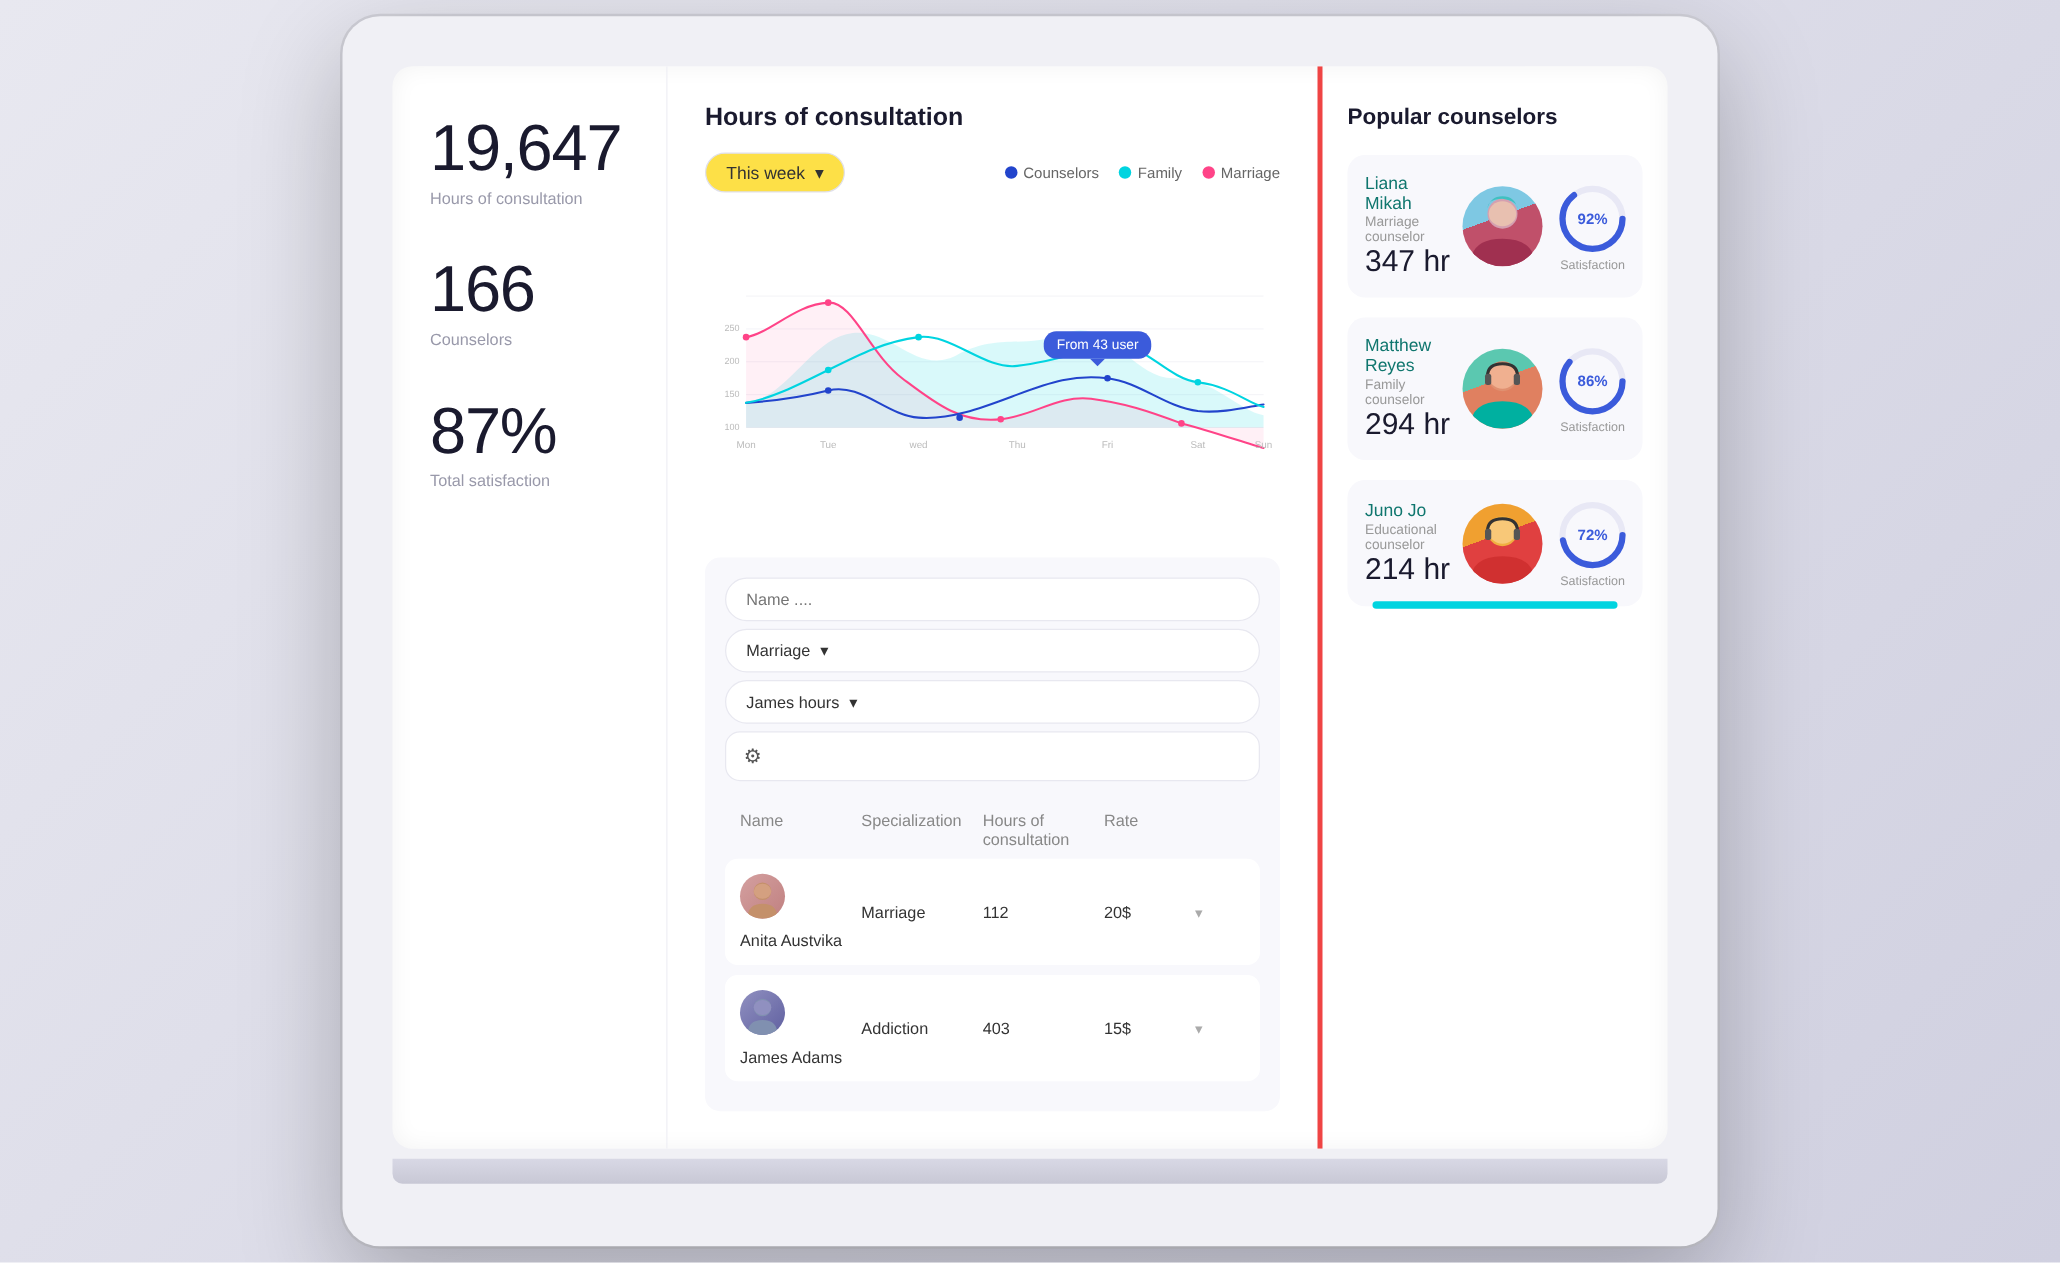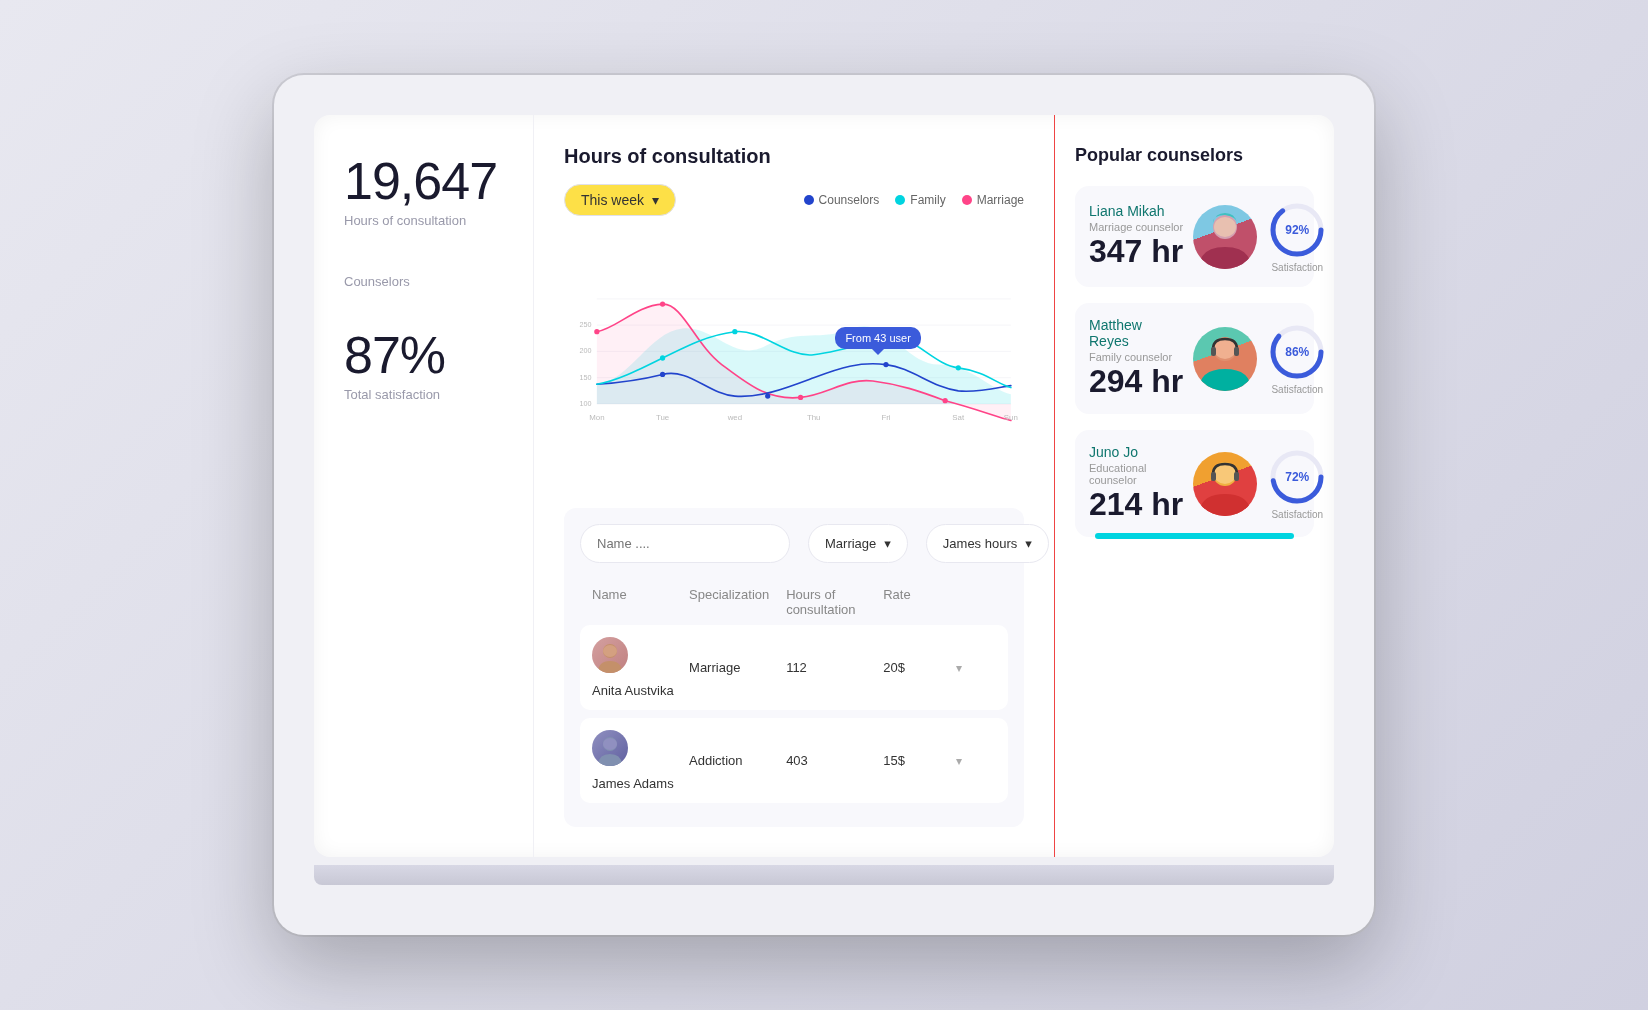--- a/index.html
+++ b/index.html
@@ -134,22 +134,23 @@
       border-bottom: none;
     }
     
     .table-section {
       background: #f8f8fc;
       border-radius: 12px;
       padding: 16px;
     }
     .table-filters {
       display: flex;
-      gap: 18px;
+      gap: 6px;
       margin-bottom: 16px;
+      flex-direction: column;
     }
     .filter-input {
       flex: 1;
       border: 1.5px solid #e8e8f0;
       border-radius: 20px;
       padding: 9px 16px;
       font-size: 13px;
       color: #999;
       background: #fff;
       outline: none;
@@ -224,21 +225,21 @@
     }
     .chevron-down {
       color: #aaa;
       font-size: 12px;
     }
     
     .right-panel {
       width: 280px;
       min-width: 280px;
       padding: 30px 20px;
-      border-left: 1px solid #ef4444;
+      border-left: 4px solid #ef4444;
       display: flex;
       flex-direction: column;
       gap: 16px;
     }
     .right-title {
       font-size: 18px;
       font-weight: 600;
       color: #1a1a2e;
       margin-bottom: 4px;
     }
@@ -255,22 +256,22 @@
       font-size: 14px;
       font-weight: 400;
       color: #0f766e;
     }
     .counselor-role {
       font-size: 11px;
       color: #999;
       margin-top: 2px;
     }
     .counselor-hours {
-      font-size: 32px;
-      font-weight: 700;
+      font-size: 24px;
+      font-weight: 400;
       color: #1a1a2e;
       white-space: nowrap;
     }
     .counselor-avatar {
       width: 64px;
       height: 64px;
       border-radius: 50%;
       overflow: hidden;
       flex-shrink: 0;
       position: relative;
@@ -326,20 +327,21 @@
 
 <div class="laptop-frame">
   <div class="laptop-screen">
 
     <div class="stats-panel">
       <div class="stat-item">
         <div class="stat-number">19,647</div>
         <div class="stat-label">Hours of consultation</div>
       </div>
       <div class="stat-item">
+        <div class="stat-number">166</div>
         <div class="stat-label">Counselors</div>
       </div>
       <div class="stat-item">
         <div class="stat-number">87%</div>
         <div class="stat-label">Total satisfaction</div>
       </div>
     </div>
 
     <div class="main-content">
 

